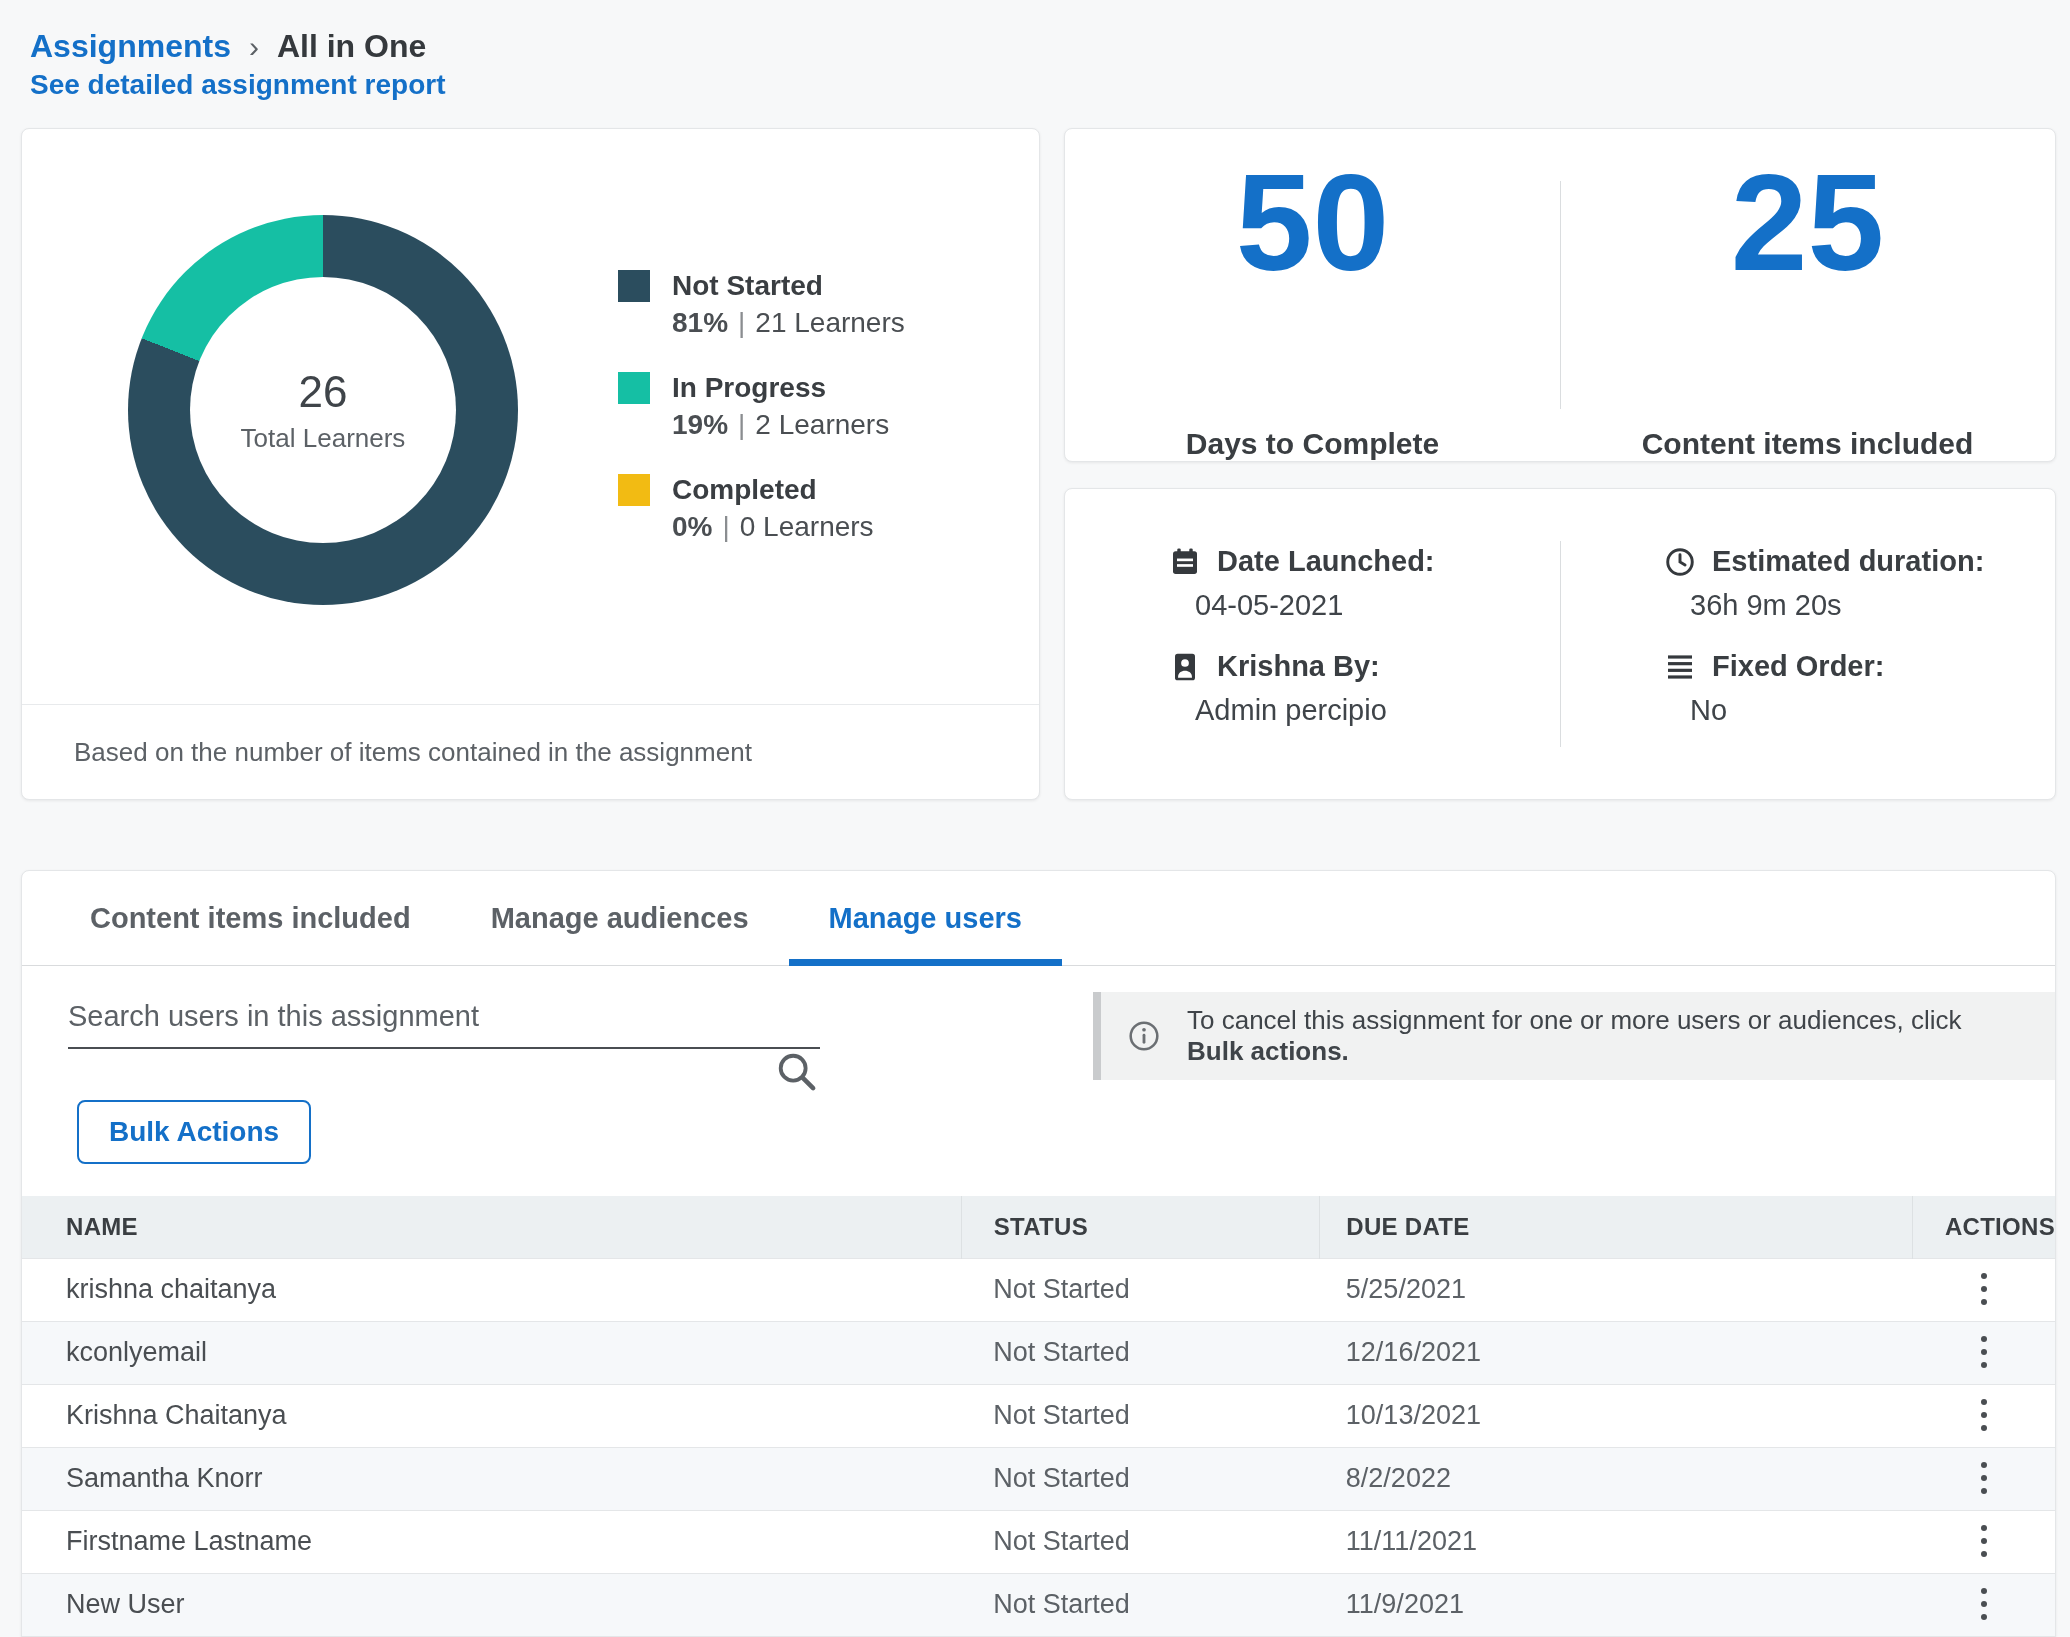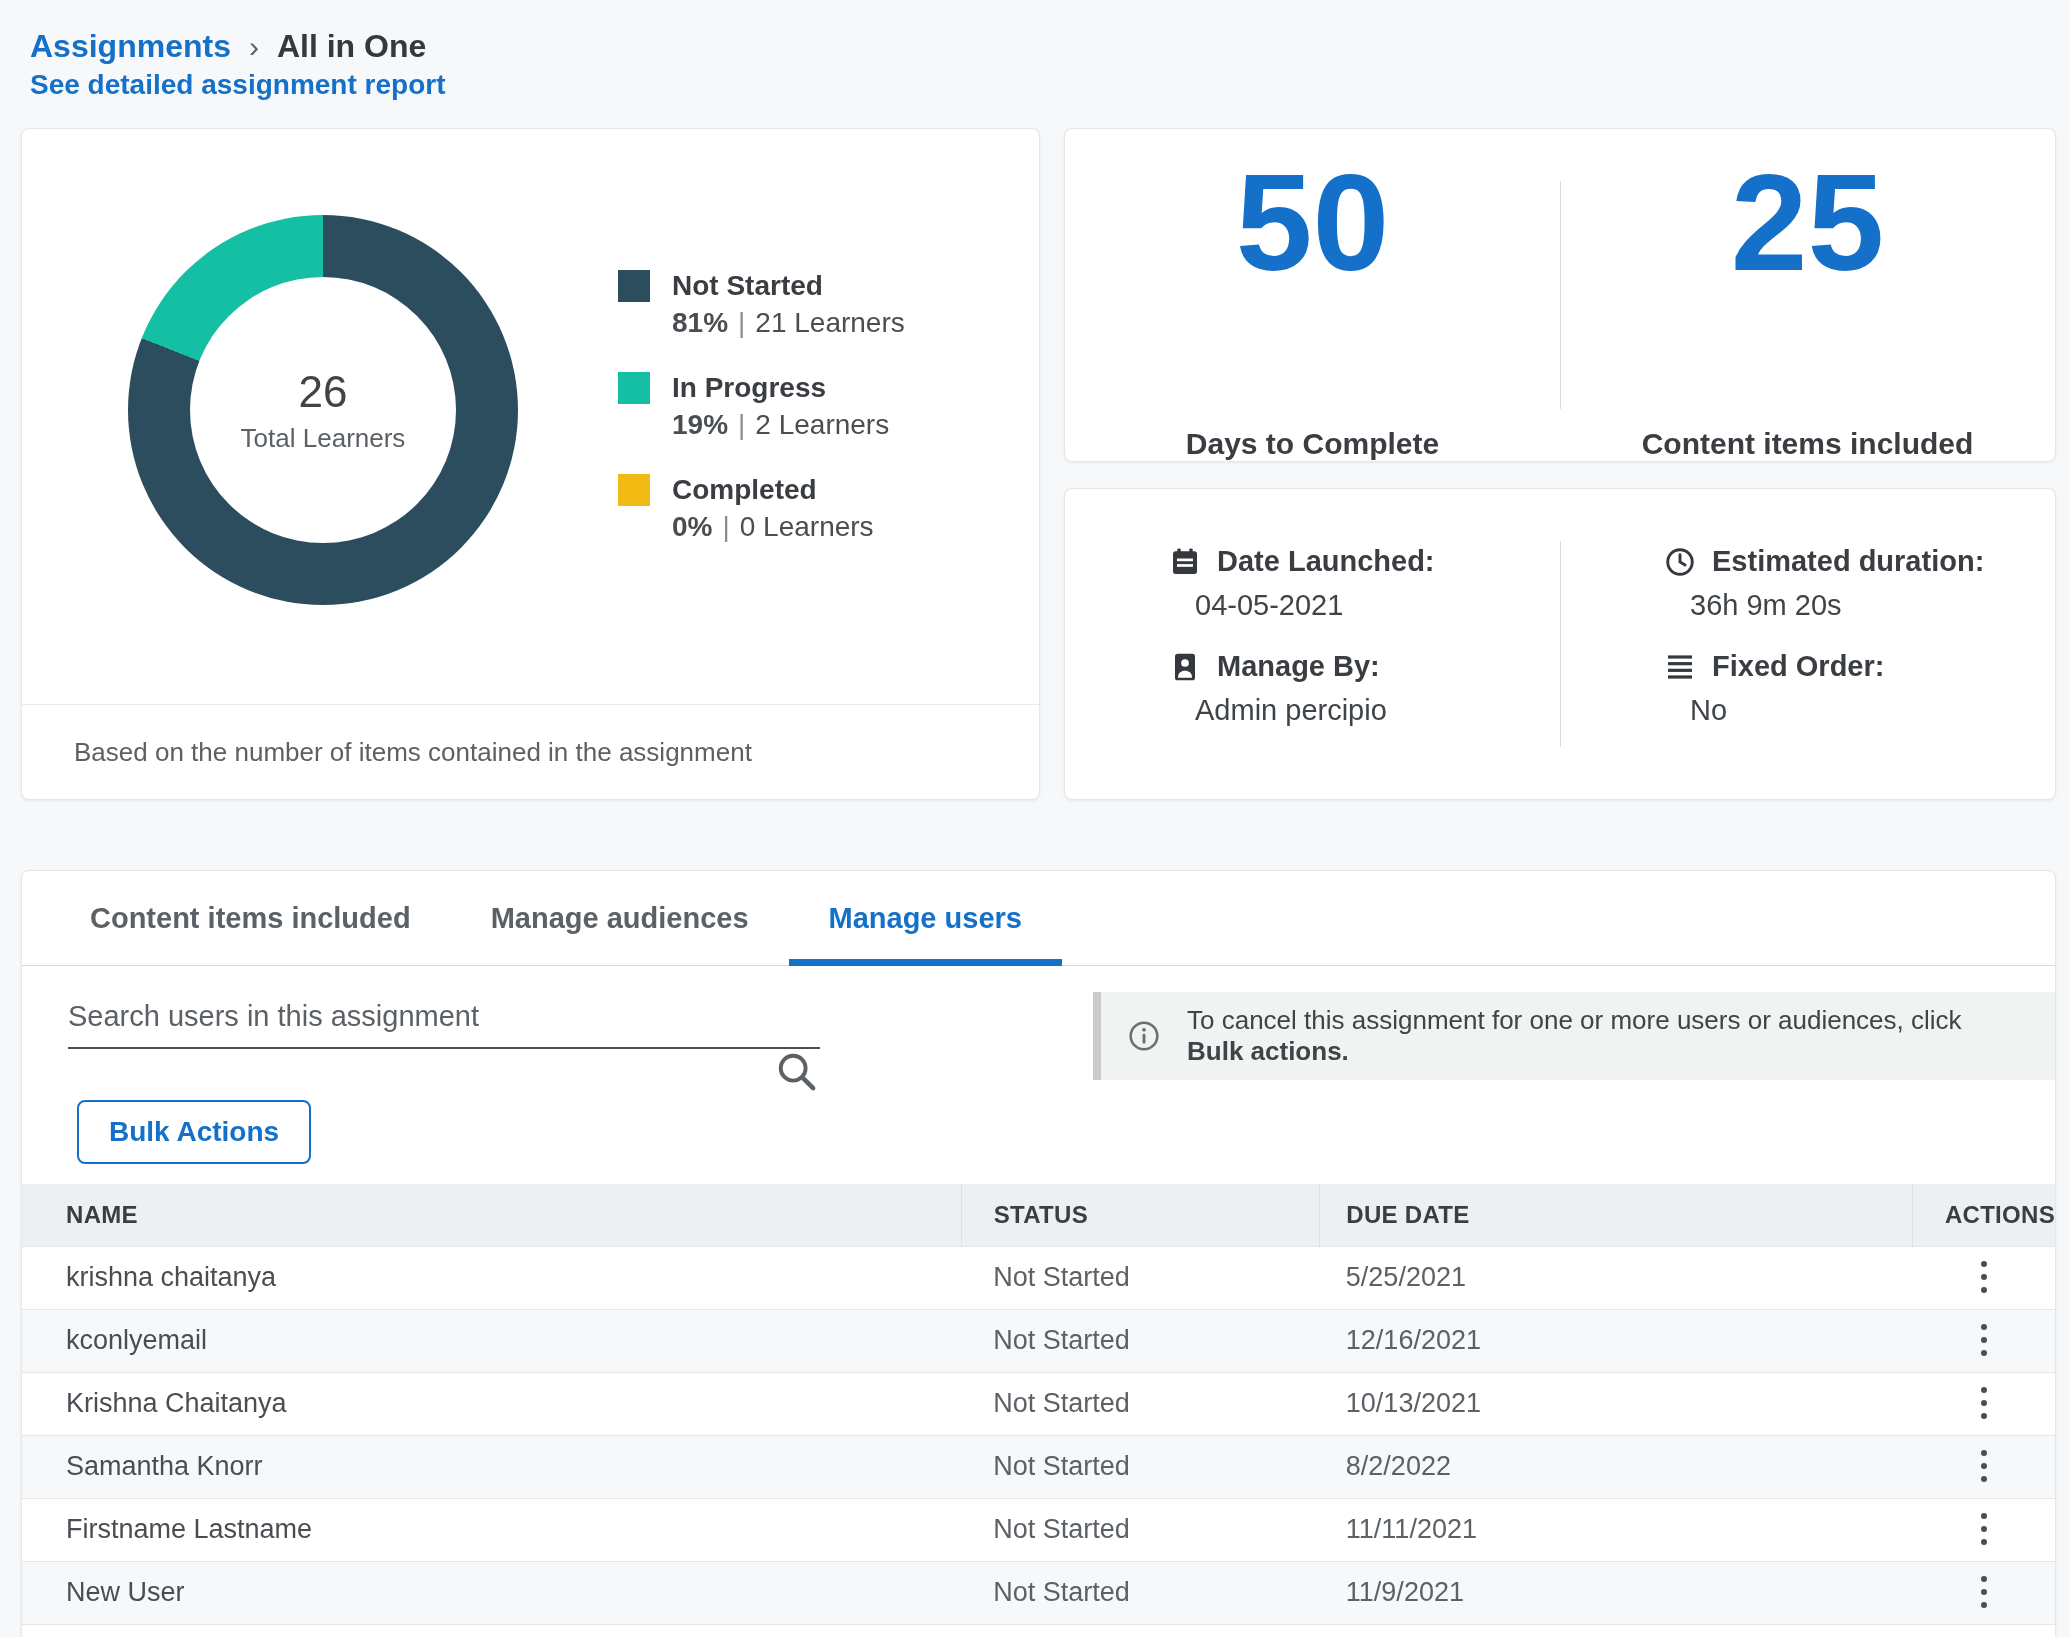--- a/index.html
+++ b/index.html
@@ -78,21 +78,21 @@
                       background:transparent; font-family:inherit; }
   .search-box input::placeholder { color:#5C6166; opacity:1; }
   .search-box svg { width:46px; height:46px; margin:0 0 8px 10px; }
   .banner { margin-left:auto; margin-right:0; width:962px; height:88px; background:#F1F2F2;
             border-left:8px solid #C9CBCD; display:flex; align-items:center; gap:18px;
             padding:0 26px; }
   .banner svg { width:34px; height:34px; flex:none; }
   .banner p { margin:8px; font-size:26px; color:#3F4449; }
   .banner b { font-weight:700; }
 
-  .btn-row { padding:16px 0 20px 55px; }
+  .btn-row { padding:16px 0 32px 55px; }
   .bulk-btn { border:2px solid #1470C8; color:#1470C8; background:#fff; border-radius:8px;
               font-size:28px; font-weight:700; height:64px; padding:0 30px;
               font-family:inherit; cursor:pointer; }
 
   table { width:100%; border-collapse:collapse; }
   thead th { background:#ECF0F2; font-size:24px; font-weight:700; color:#3A3E42;
              text-align:left; height:62px; border-left:1px solid #DDE1E3;
              letter-spacing:.3px; padding:0; }
   thead th:first-child { border-left:none; }
   th.h-name { width:947px; padding-left:44px; }
@@ -184,21 +184,21 @@
           </div>
           <div class="f-value">04-05-2021</div>
         </div>
         <div class="field">
           <div class="f-head">
             <svg viewBox="0 0 24 24">
               <rect x="4.5" y="2" width="15" height="20" rx="2" fill="#35393D"></rect>
               <circle cx="12" cy="9" r="2.9" fill="#fff"></circle>
               <path d="M6.8 19.5c0-3 2.4-4.6 5.2-4.6s5.2 1.6 5.2 4.6v0.5H6.8z" fill="#fff"></path>
             </svg>
-            <span class="f-label">Manage By:</span>
+            <span class="f-label">Krishna By:</span>
           </div>
           <div class="f-value">Admin percipio</div>
         </div>
       </div>
       <div class="half divided">
         <div class="field">
           <div class="f-head">
             <svg viewBox="0 0 24 24">
               <circle cx="12" cy="12" r="9.2" fill="none" stroke="#35393D" stroke-width="2.2"></circle>
               <path d="M12 6.6v5.4l3.8 2.3" fill="none" stroke="#35393D" stroke-width="2.2" stroke-linecap="round"></path>

